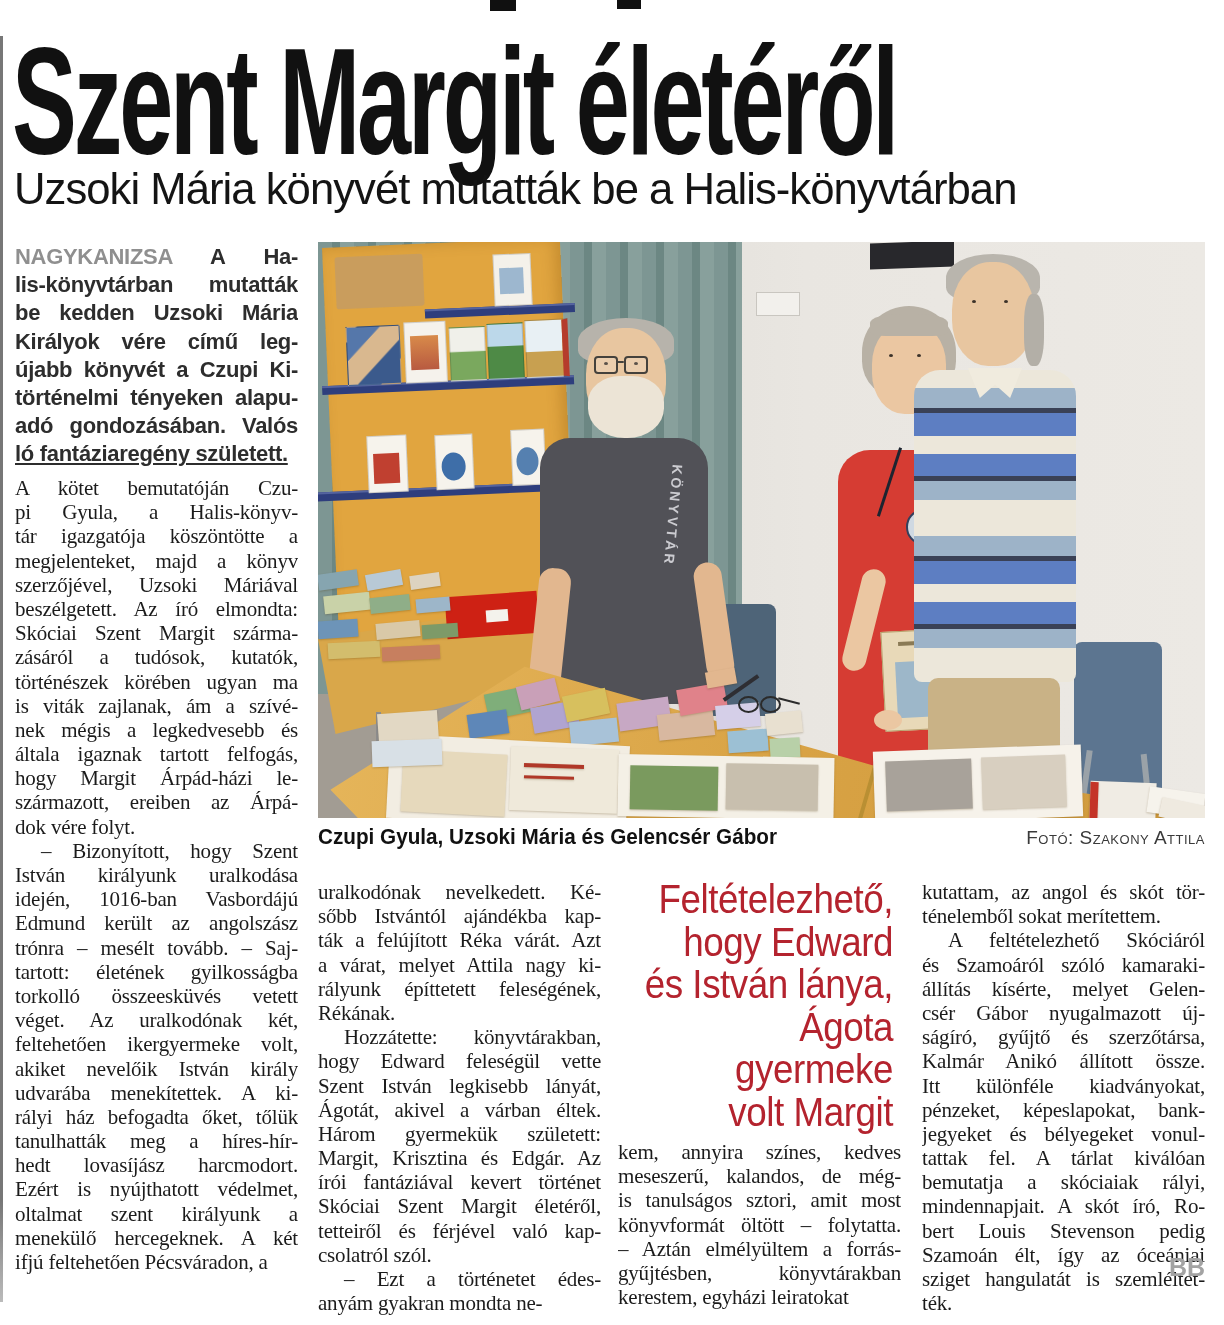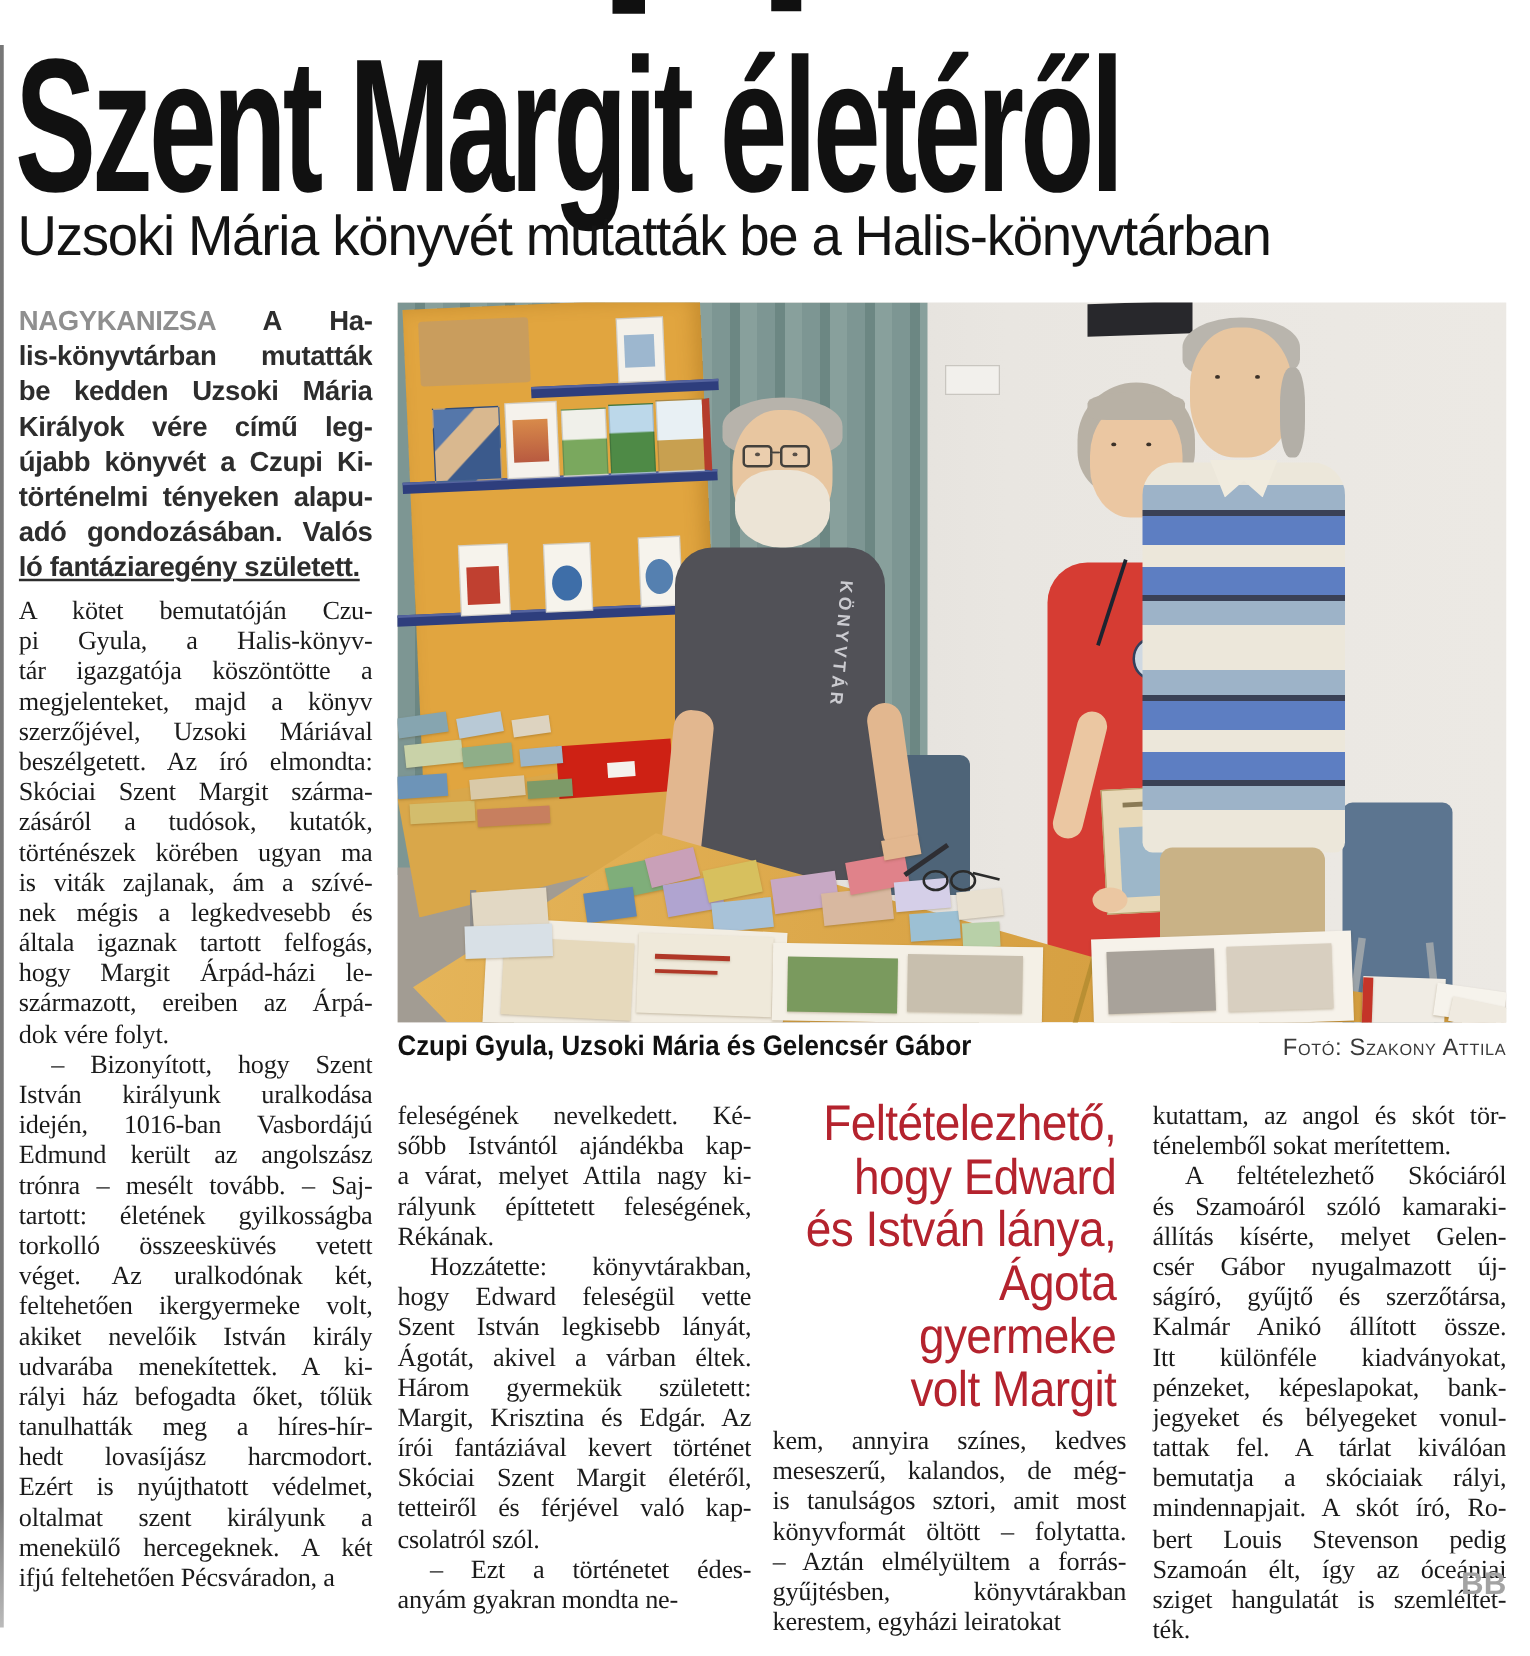--- a/index.html
+++ b/index.html
@@ -129,22 +129,23 @@
       <div class="bline">udvarába menekítettek. A ki-</div>
       <div class="bline">rályi ház befogadta őket, tőlük</div>
       <div class="bline">tanulhatták meg a híres-hír-</div>
       <div class="bline">hedt lovasíjász harcmodort.</div>
       <div class="bline">Ezért is nyújthatott védelmet,</div>
       <div class="bline">oltalmat szent királyunk a</div>
       <div class="bline">menekülő hercegeknek. A két</div>
       <div class="bline last">ifjú feltehetően Pécsváradon, a</div>
     </div>
   <div class="col" style="left:318px;top:880px;">
-      <div class="bline">feleségének nevelkedett. Ké-</div>
+      <div class="bline">uralkodónak nevelkedett. Ké-</div>
       <div class="bline">sőbb Istvántól ajándékba kap-</div>
+      <div class="bline">ták a felújított Réka várát. Azt</div>
       <div class="bline">a várat, melyet Attila nagy ki-</div>
       <div class="bline">rályunk építtetett feleségének,</div>
       <div class="bline last">Rékának.</div>
       <div class="bline ind">Hozzátette: könyvtárakban,</div>
       <div class="bline">hogy Edward feleségül vette</div>
       <div class="bline">Szent István legkisebb lányát,</div>
       <div class="bline">Ágotát, akivel a várban éltek.</div>
       <div class="bline">Három gyermekük született:</div>
       <div class="bline">Margit, Krisztina és Edgár. Az</div>
       <div class="bline">írói fantáziával kevert történet</div>

